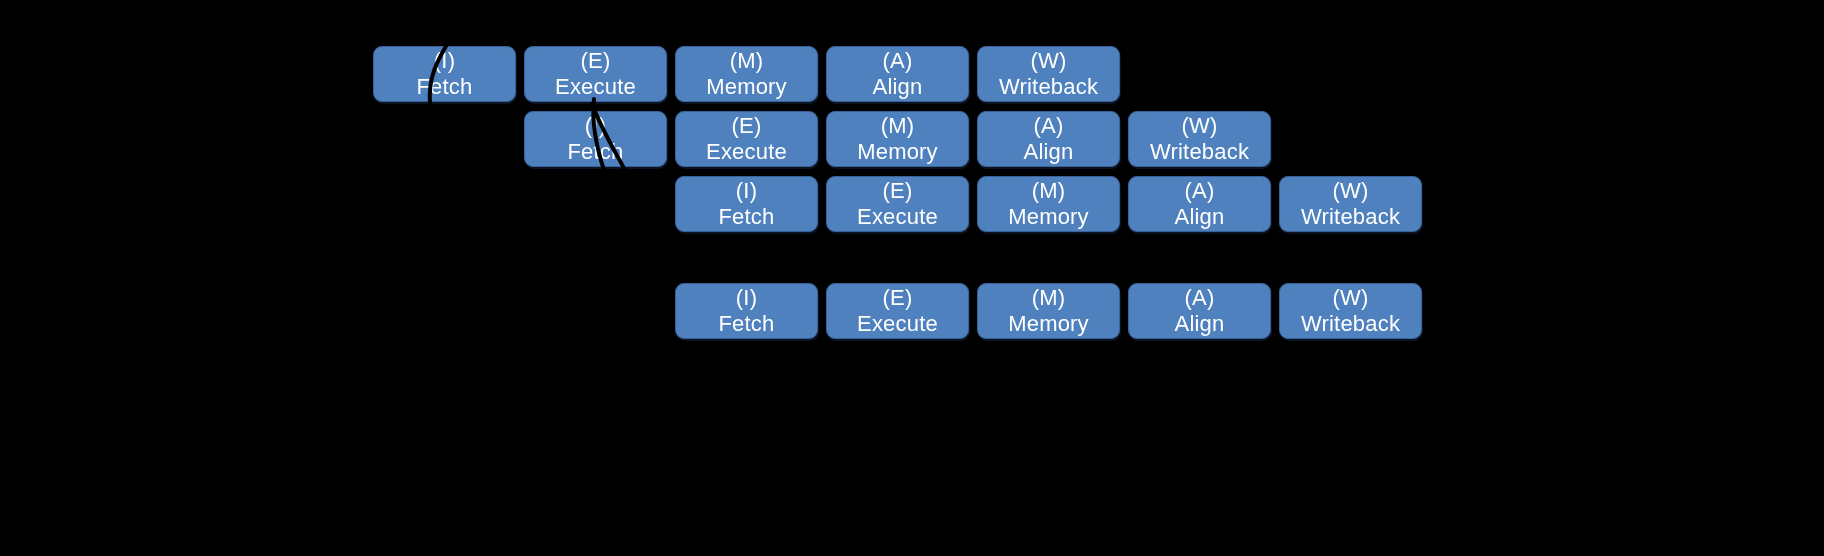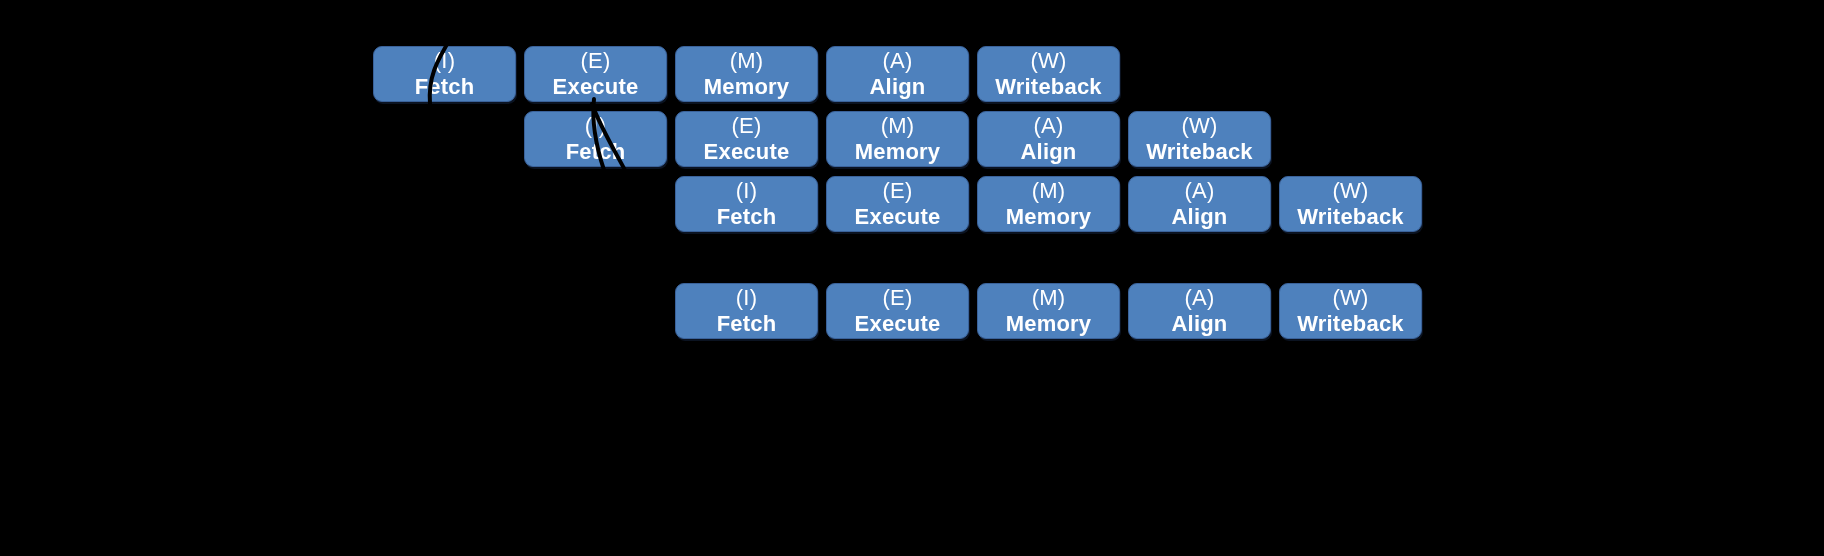--- a/index.html
+++ b/index.html
@@ -33,21 +33,20 @@
     text-align: center;
     user-select: none;
   }
   .stage-code {
     display: block;
     pointer-events: none;
   }
   .stage-name {
     display: block;
     pointer-events: none;
-    font-weight: bold;
   }
   .annotation-layer {
     position: absolute;
     left: 0;
     top: 0;
     width: 1824px;
     height: 556px;
     pointer-events: none;
   }
 </style>

